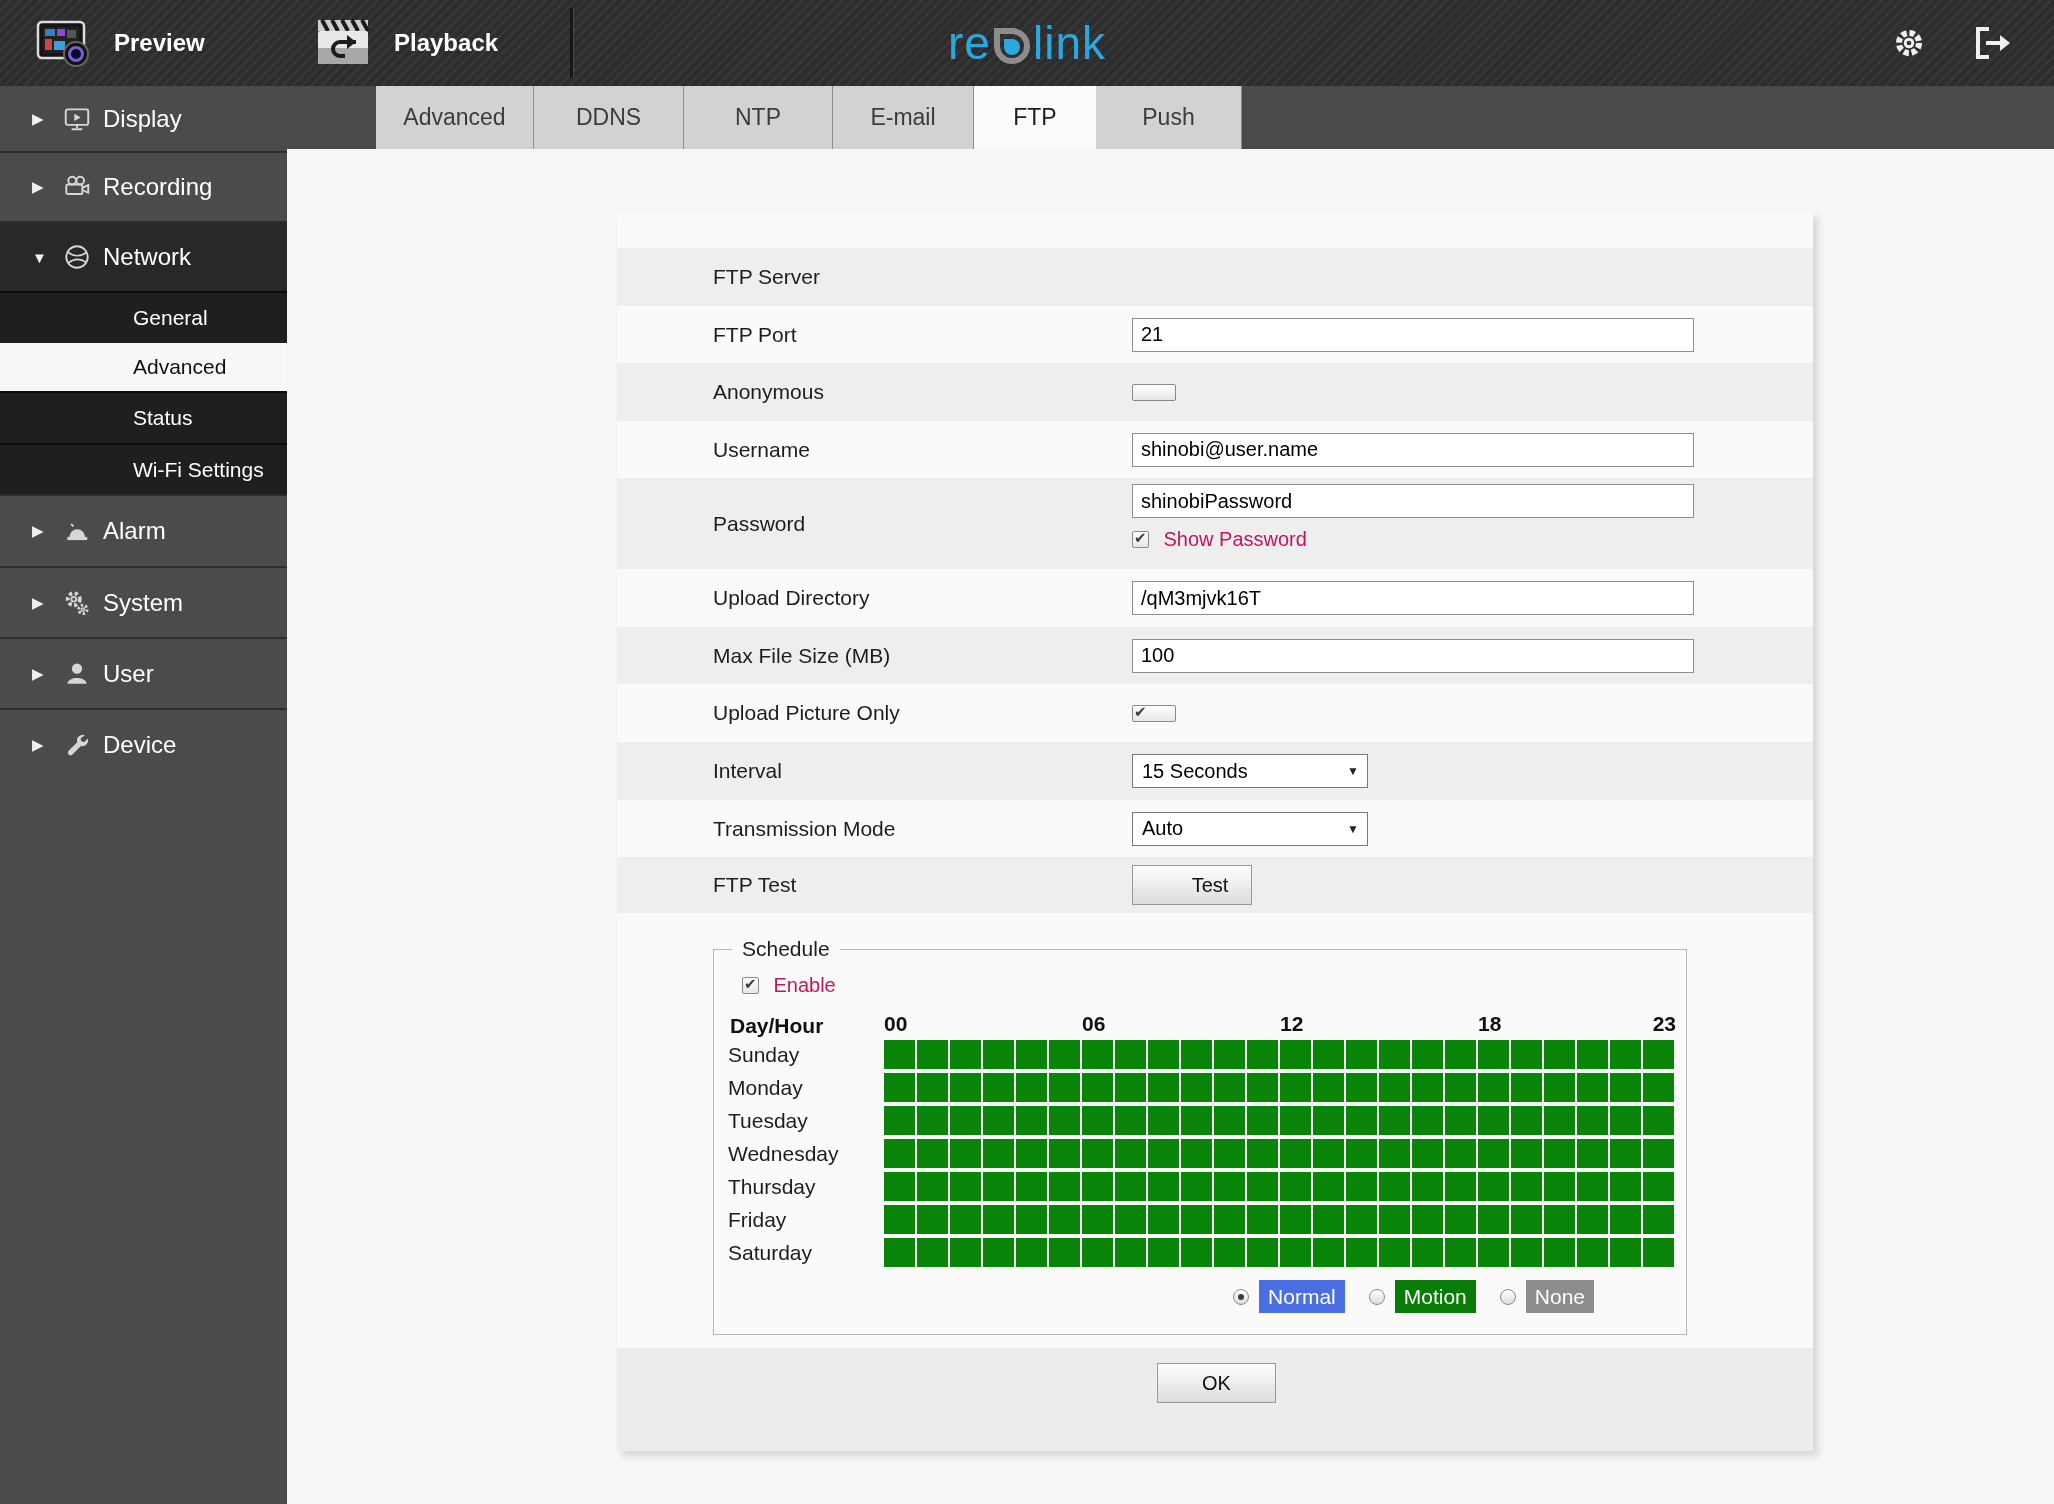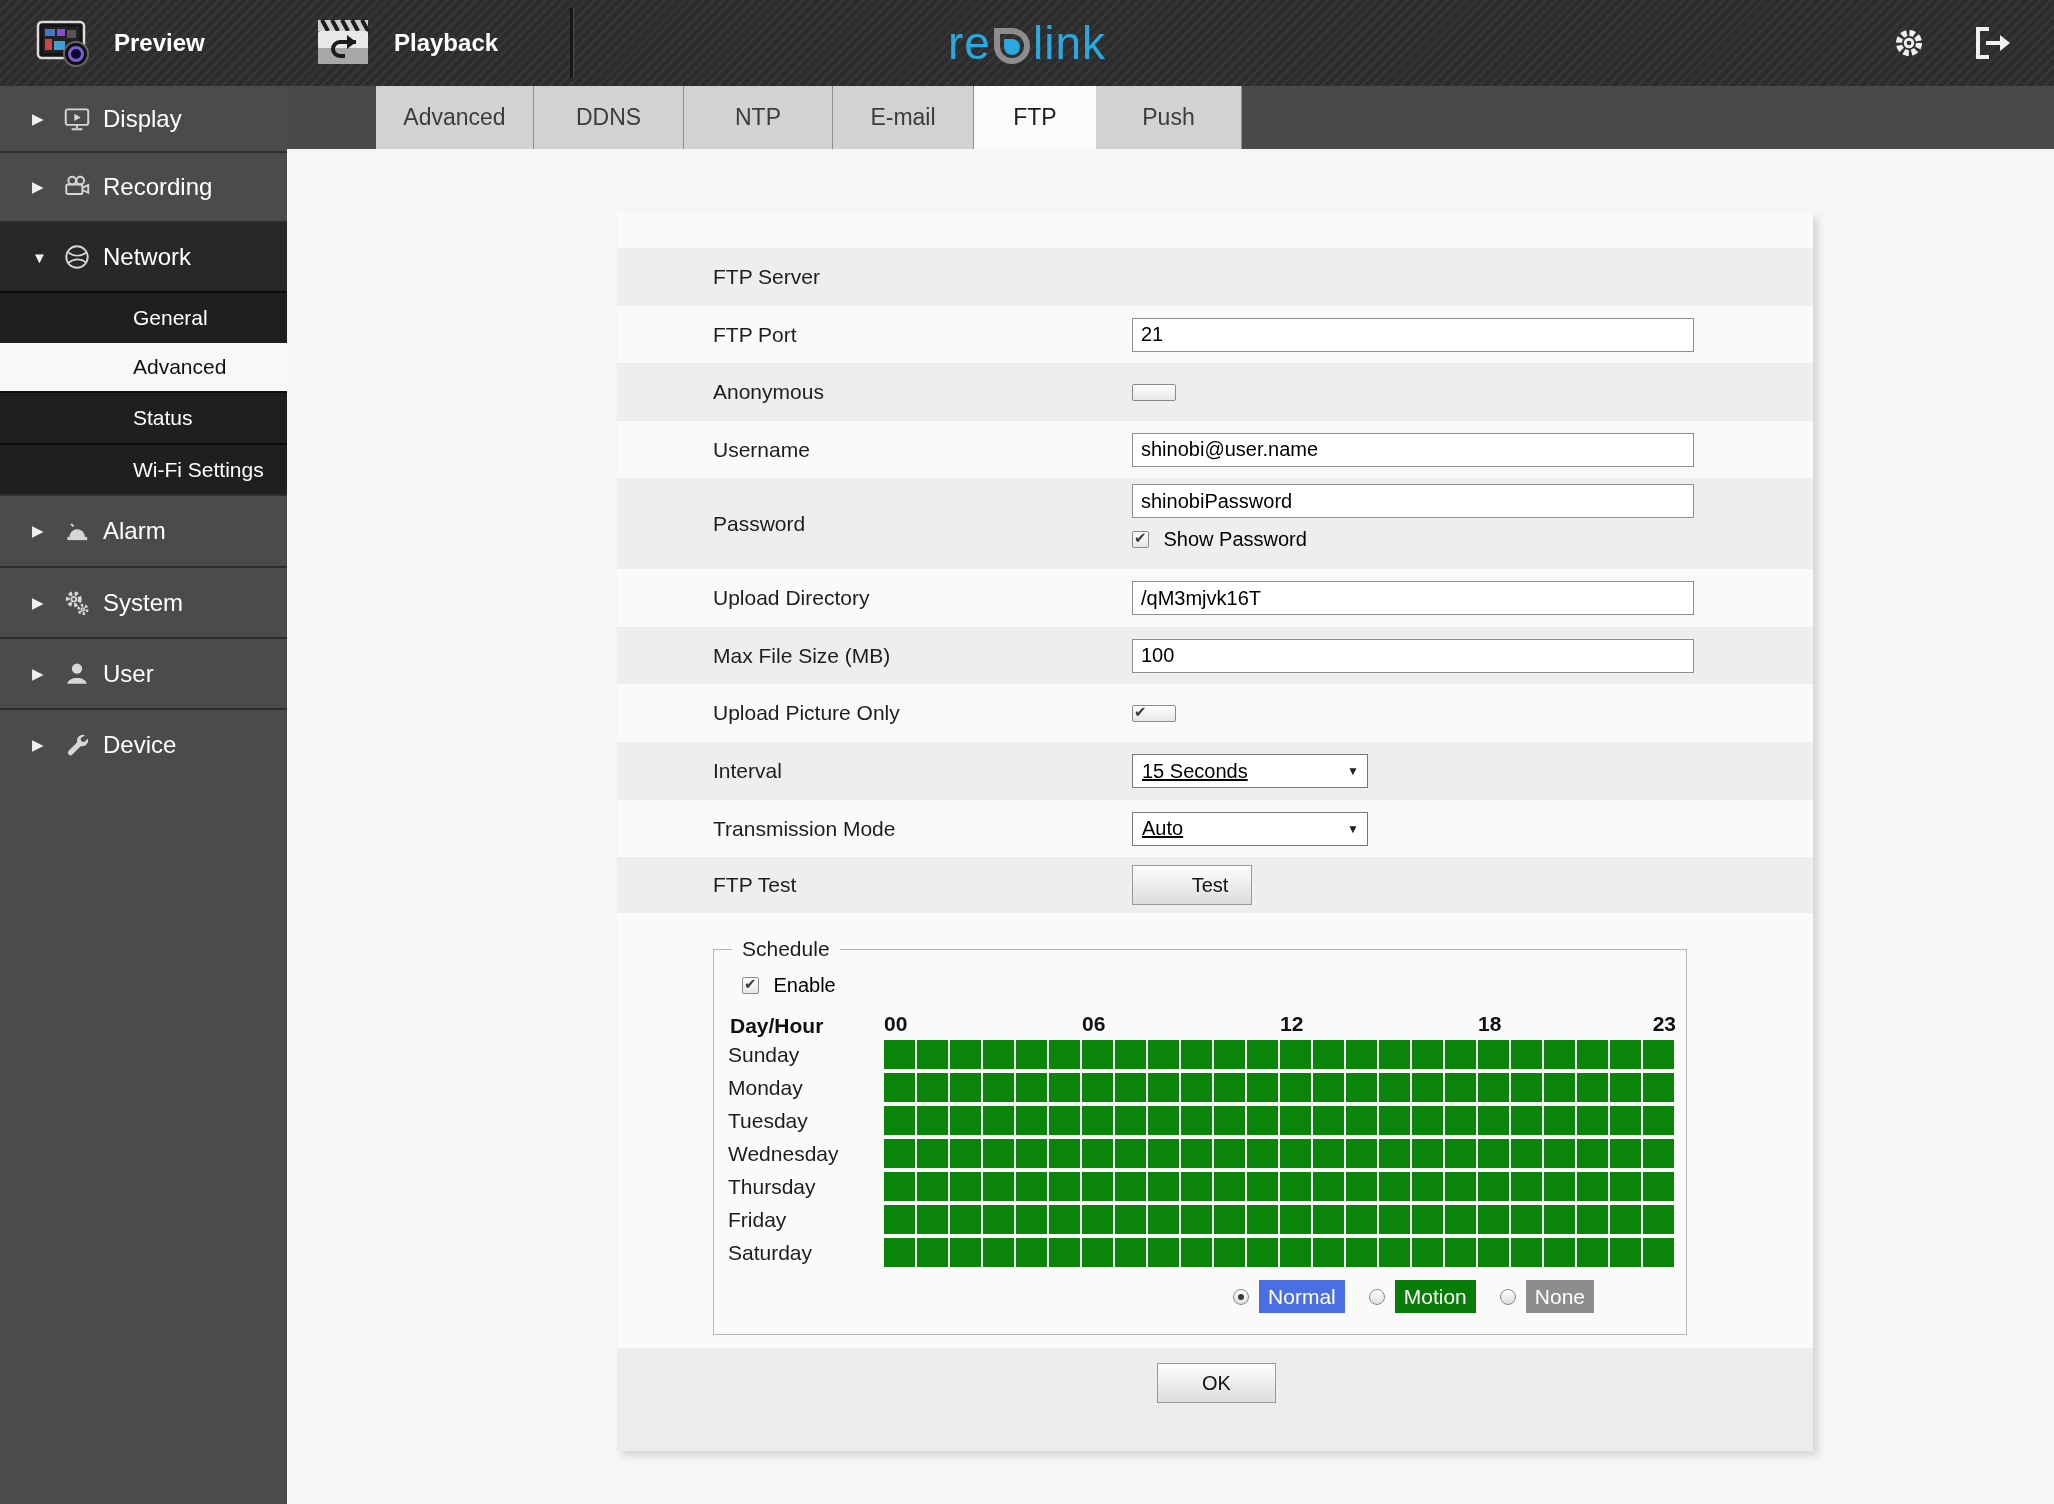--- a/index.html
+++ b/index.html
@@ -44,28 +44,28 @@
          box-shadow:5px 5px 7px rgba(0,0,0,.13);}
   .spacer{height:36px;background:#fafafa;}
   .row{position:relative;display:flex;align-items:center;}
   .row.gray{background:#eeeeee;}
   .row.light{background:#fafafa;}
   .row .f-label{position:absolute;left:96px;font-size:21px;color:#1d1d1d;}
   .ctl{position:absolute;left:515px;padding-left:42px;}
   input.txt{width:562px;height:34px;box-sizing:border-box;border:1px solid #8f8f8f;background:#fff;
             font-size:20px;padding:0 8px;color:#000;font-family:inherit;}
   .sel{position:relative;width:236px;height:34px;box-sizing:border-box;border:1px solid #777;background:#fff;
-       font-size:20px;color:#000;display:flex;align-items:center;padding-left:9px;cursor:pointer;text-decoration:underline;}
+       font-size:20px;color:#000;display:flex;align-items:center;padding-left:9px;cursor:pointer;}
   .sel .sel-arrow{position:absolute;right:8px;top:9px;font-size:12px;color:#222;}
   .btn{box-sizing:border-box;border:1px solid #999;background:linear-gradient(#fefefe,#dcdcdc);
        font-size:20px;color:#111;display:flex;align-items:center;justify-content:center;cursor:pointer;}
   .cb{position:relative;display:inline-block;width:17px;height:17px;box-sizing:border-box;border:1px solid #8a8a8a;
       border-radius:2px;background:linear-gradient(#fff,#e6e6e6);vertical-align:middle;cursor:pointer;}
   .cb.checked::after{content:"\2714";position:absolute;left:1px;top:-3px;font-size:15px;color:#3a3a3a;}
-  .cb-label{font-size:20px;color:#000000;margin-left:10px;vertical-align:middle;}
+  .cb-label{font-size:20px;color:#be185d;margin-left:10px;vertical-align:middle;}
 
   
   .pw-stack{position:absolute;left:515px;top:6px;}
   .pw-stack .show-line{margin-top:10px;}
 
   
   .sched-section{position:relative;height:435px;background:#fafafa;}
   .fieldset{position:absolute;left:96px;top:36px;width:974px;height:386px;box-sizing:border-box;
             border:1px solid #b5b5b5;}
   .legend{position:absolute;left:18px;top:-13px;background:#fafafa;padding:0 10px;font-size:21px;color:#1d1d1d;}

